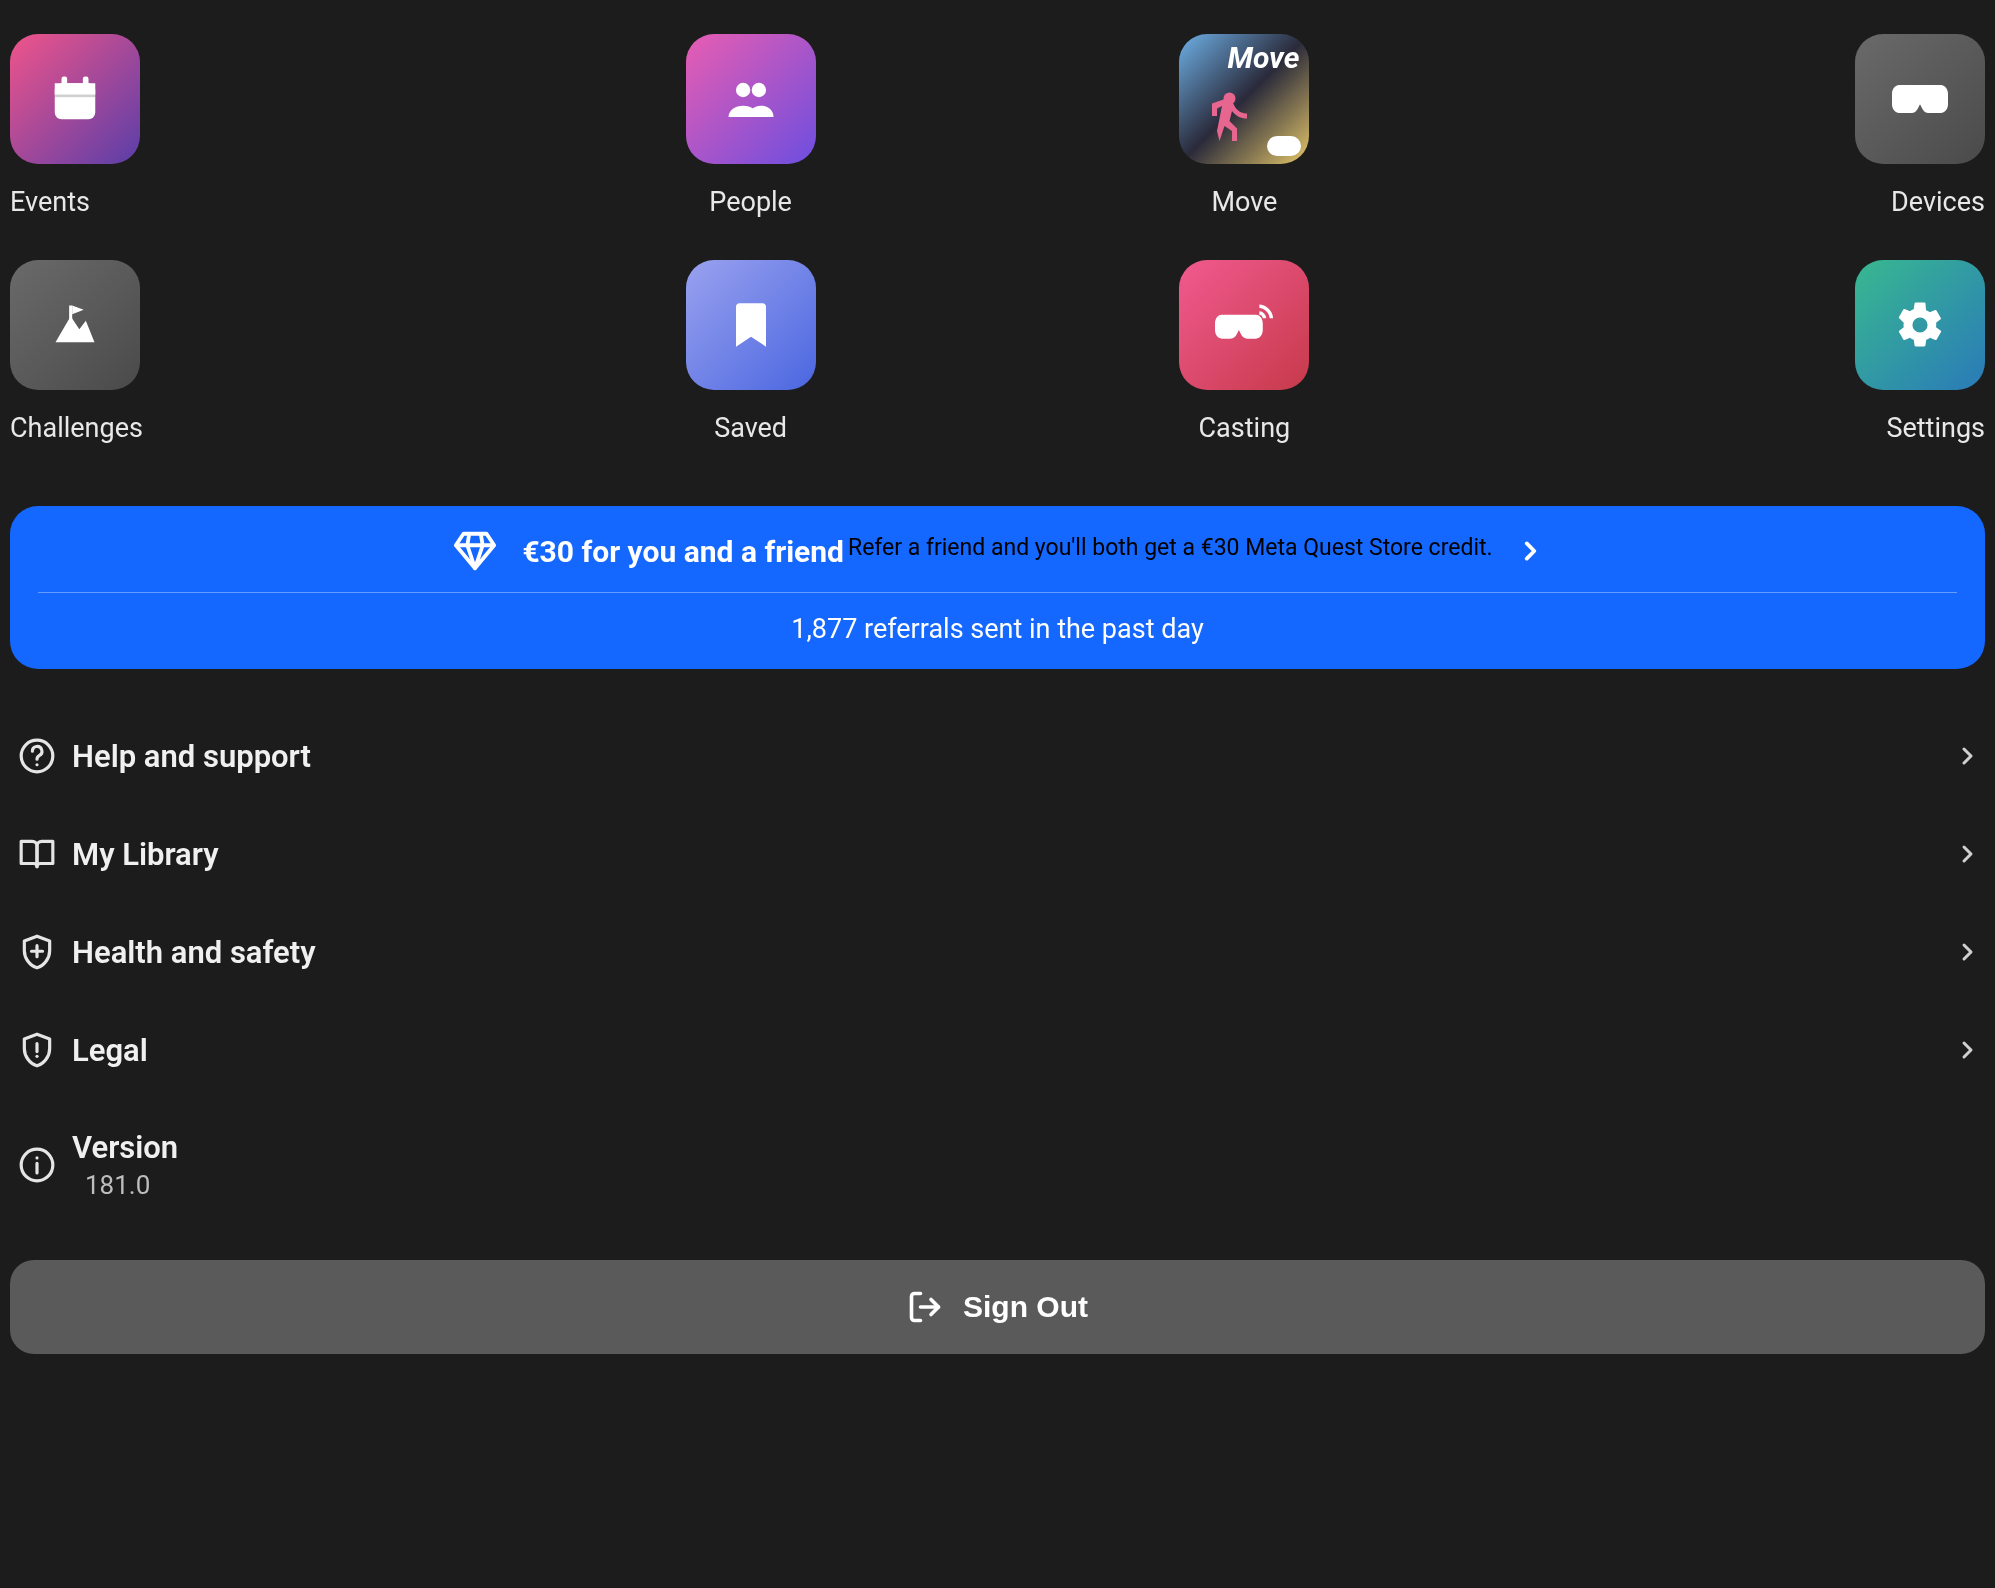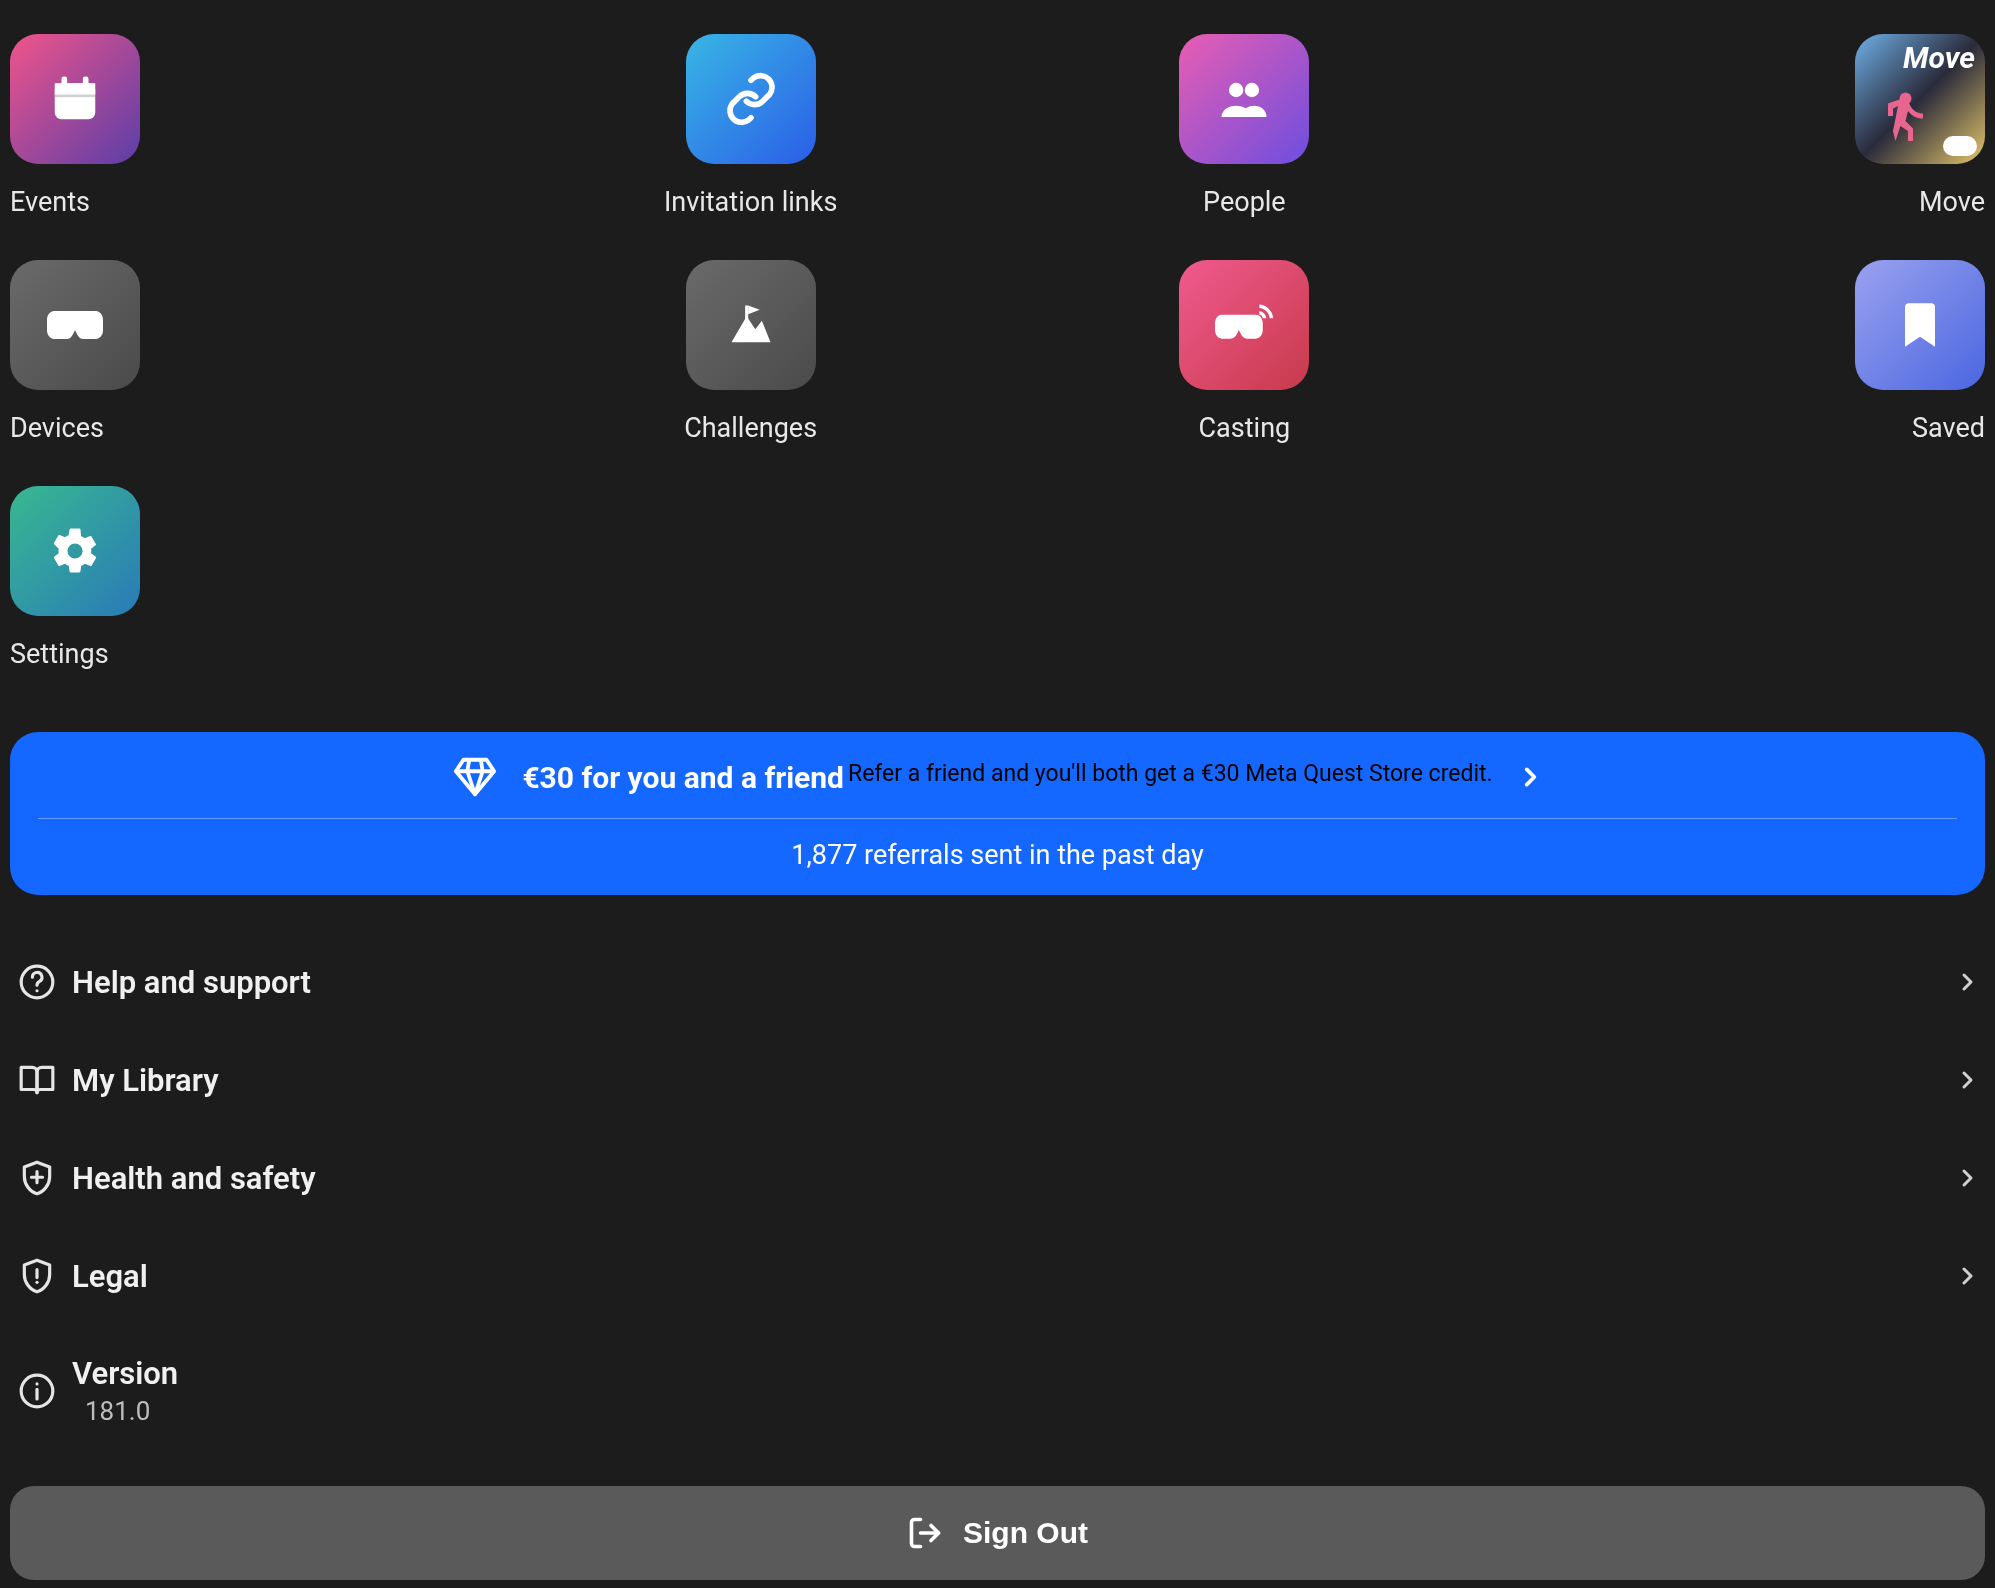--- a/index.html
+++ b/index.html
@@ -170,31 +170,20 @@
             <rect x="3" y="5" width="18" height="5" fill="#fff"></rect>
             <rect x="6" y="2" width="2.5" height="5" rx="1" fill="#fff"></rect>
             <rect x="15.5" y="2" width="2.5" height="5" rx="1" fill="#fff"></rect>
             <rect x="3" y="10" width="18" height="1.2" fill="rgba(0,0,0,0.18)"></rect>
           </svg>
       </span>
     </div>
     <div class="app-label">Events</div>
   </div>
 
-  <div class="app-cell">
-    <div class="app-tile grad-invite">
-      <span>
-        <svg width="56" height="56" viewBox="0 0 24 24" fill="none" stroke="#fff" stroke-width="2.4" stroke-linecap="round">
-            <path d="M10 13a5 5 0 0 0 7 0l3-3a5 5 0 0 0-7-7l-1 1"></path>
-            <path d="M14 11a5 5 0 0 0-7 0l-3 3a5 5 0 0 0 7 7l1-1"></path>
-          </svg>
-      </span>
-    </div>
-    <div class="app-label">Invitation links</div>
-  </div>
 
   <div class="app-cell">
     <div class="app-tile grad-people">
       <span>
         <svg width="54" height="54" viewBox="0 0 24 24" fill="#fff">
             <circle cx="8.5" cy="8" r="3.2"></circle>
             <circle cx="15.5" cy="8" r="3.2"></circle>
             <path d="M2 20c0-3 3-5 6.5-5s6.5 2 6.5 5z"></path>
             <path d="M11 20c0-3 2.5-5 5.5-5S22 17 22 20z"></path>
           </svg>
@@ -235,41 +224,41 @@
             <path d="M3 20 L10 8 L14 14 L17 10 L21 20 Z"></path>
             <rect x="9.3" y="3" width="1.4" height="7"></rect>
             <path d="M10.7 3 L16 5 L10.7 7 Z"></path>
           </svg>
       </span>
     </div>
     <div class="app-label">Challenges</div>
   </div>
 
   <div class="app-cell">
+    <div class="app-tile grad-saved">
+      <span>
+        <svg width="40" height="50" viewBox="0 0 24 30" fill="#fff">
+            <path d="M5 2h14c1 0 2 1 2 2v24l-9-6-9 6V4c0-1 1-2 2-2z"></path>
+          </svg>
+      </span>
+    </div>
+    <div class="app-label">Saved</div>
+  </div>
+
+  <div class="app-cell">
     <div class="app-tile grad-casting">
       <span>
         <svg width="58" height="44" viewBox="0 0 34 24" fill="#fff">
             <path d="M4 6h20c2 0 4 2 4 5v4c0 3-2 5-4 5h-5c-2 0-3-1-4-3l-1-2-1 2c-1 2-2 3-4 3H4c-2 0-4-2-4-5v-4c0-3 2-5 4-5z"></path>
             <path d="M26 0c4 0 8 4 8 8h-2c0-3-3-6-6-6z"></path>
             <path d="M26 4c2 0 4 2 4 4h-2c0-1-1-2-2-2z"></path>
           </svg>
       </span>
     </div>
     <div class="app-label">Casting</div>
-  </div>
-
-  <div class="app-cell">
-    <div class="app-tile grad-saved">
-      <span>
-        <svg width="40" height="50" viewBox="0 0 24 30" fill="#fff">
-            <path d="M5 2h14c1 0 2 1 2 2v24l-9-6-9 6V4c0-1 1-2 2-2z"></path>
-          </svg>
-      </span>
-    </div>
-    <div class="app-label">Saved</div>
   </div>
 
   <div class="app-cell">
     <div class="app-tile grad-settings">
       <span>
         <svg width="52" height="52" viewBox="0 0 24 24" fill="#fff">
             <path d="M19.4 13c0-.3.1-.7.1-1s0-.7-.1-1l2.1-1.6c.2-.1.2-.4.1-.6l-2-3.5c-.1-.2-.4-.3-.6-.2l-2.5 1c-.5-.4-1.1-.7-1.7-.9L14.5 2c0-.2-.2-.4-.5-.4h-4c-.2 0-.4.2-.5.4l-.4 2.7c-.6.2-1.2.5-1.7.9l-2.5-1c-.2-.1-.5 0-.6.2l-2 3.5c-.1.2-.1.5.1.6L4.5 11c0 .3-.1.7-.1 1s0 .7.1 1l-2.1 1.6c-.2.1-.2.4-.1.6l2 3.5c.1.2.4.3.6.2l2.5-1c.5.4 1.1.7 1.7.9l.4 2.7c0 .2.2.4.5.4h4c.2 0 .4-.2.5-.4l.4-2.7c.6-.2 1.2-.5 1.7-.9l2.5 1c.2.1.5 0 .6-.2l2-3.5c.1-.2.1-.5-.1-.6zM12 15.5A3.5 3.5 0 1 1 12 8.5a3.5 3.5 0 0 1 0 7z"></path>
           </svg>
       </span>
     </div>

